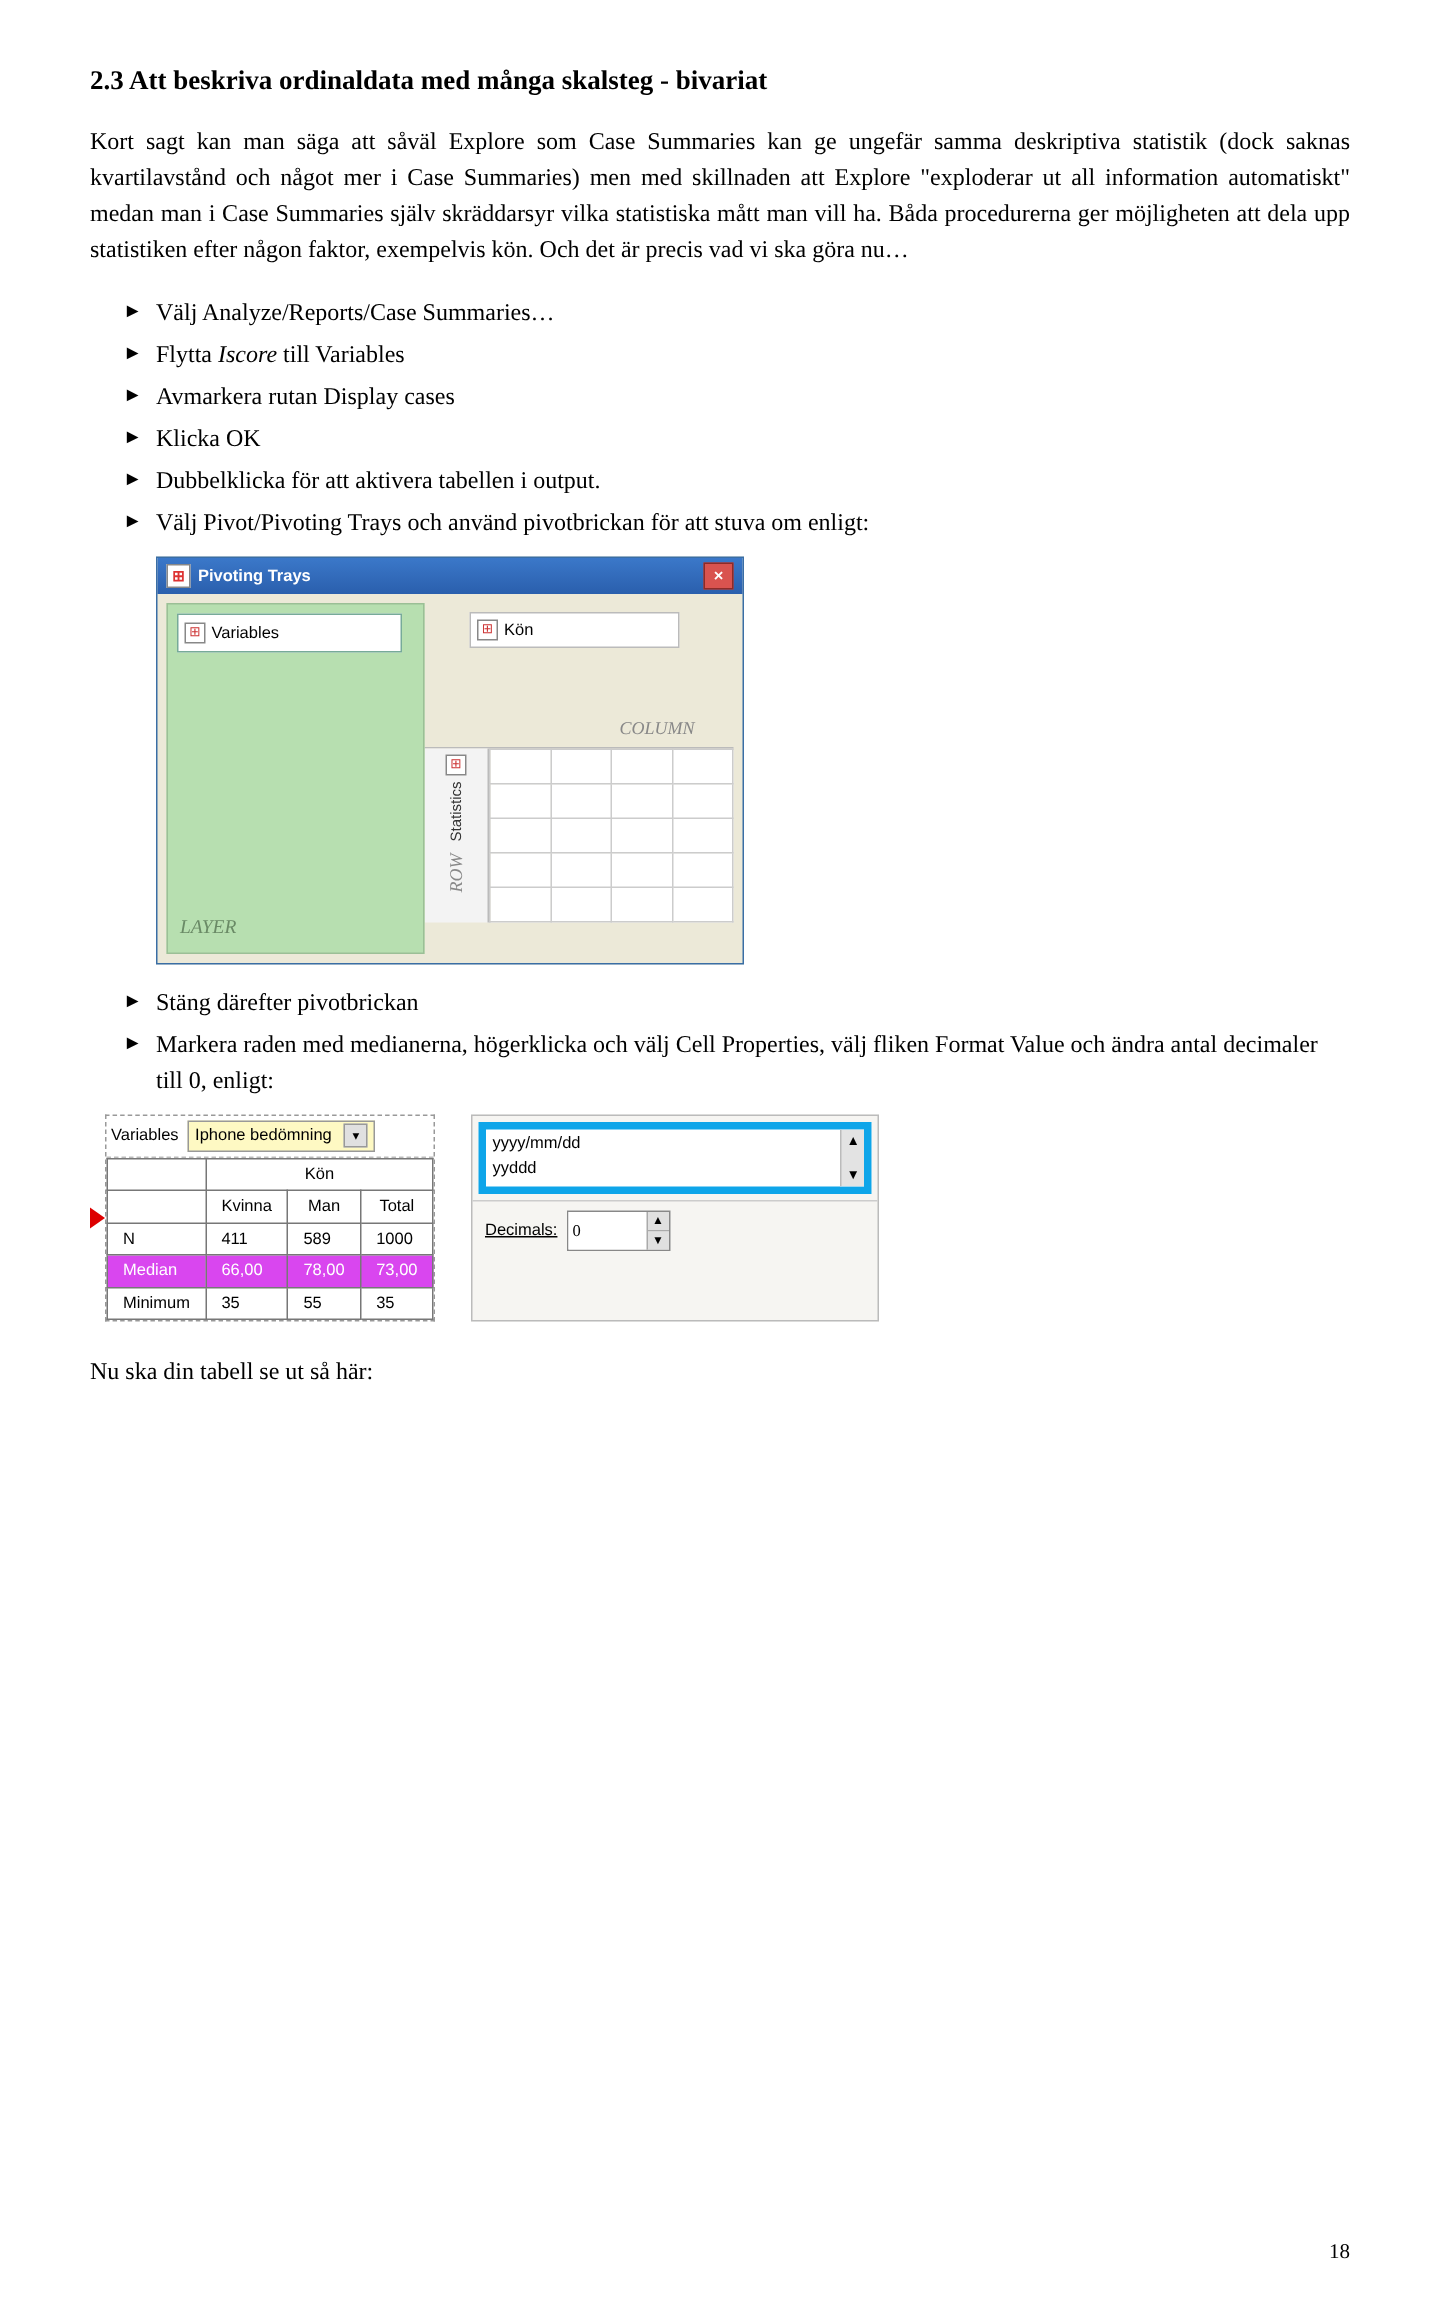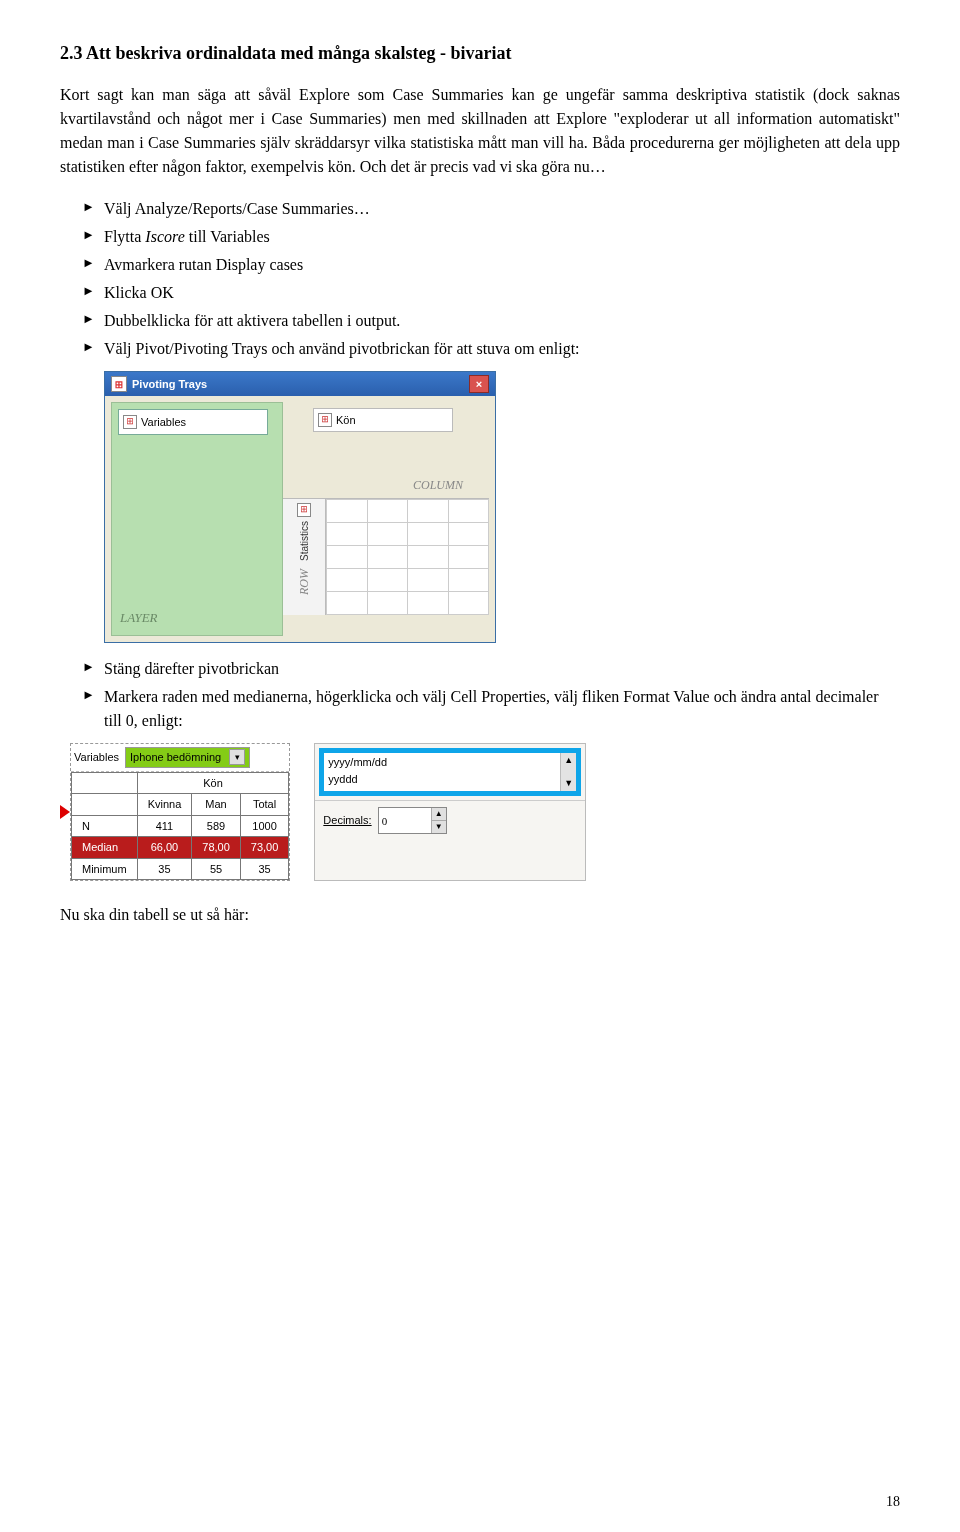--- a/index.html
+++ b/index.html
@@ -136,34 +136,34 @@
     display: flex; gap: 24px; margin: 6px 0 18px 0;
     font-family: Tahoma, Arial, sans-serif; font-size: 11px;
   }
   .tbl-fig { border: 1px dashed #999; }
   .tbl-fig .top-row {
     display: flex; align-items: center; gap: 6px; padding: 3px;
     border-bottom: 1px dashed #bbb;
   }
   .tbl-fig .dropdown {
     border: 1px solid #999; padding: 1px 4px;
-    display: flex; align-items: center; gap: 8px; background: #84cc16;
+    display: flex; align-items: center; gap: 8px; background: #fef9c3;
   }
   .tbl-fig .dropdown .arrow {
     width: 14px; height: 14px; background: #e0e0e0; border: 1px solid #999;
     display: flex; align-items: center; justify-content: center; font-size: 9px;
   }
   .data-table { border-collapse: collapse; }
   .data-table th, .data-table td {
     border: 1px solid #777; padding: 2px 10px; font-size: 11px;
-    background: #fff; text-align: center;
+    background: #fff; text-align: left;
   }
   .data-table th { font-weight: normal; text-align: center; }
   .data-table .rowhdr { text-align: left; background: #fff; }
-  .data-table .sel td, .data-table .sel th.rowhdr { background: #b91c1c; color: #fff; }
+  .data-table .sel td, .data-table .sel th.rowhdr { background: #d946ef; color: #fff; }
   .red-arrow {
     width: 0; height: 0; border-top: 7px solid transparent;
     border-bottom: 7px solid transparent; border-left: 10px solid #d00;
     display: inline-block; vertical-align: middle;
   }
   .fmt-fig {
     border: 1px solid #bbb; background: #f6f5f2; padding: 0;
     width: 270px;
   }
   .fmt-list {

